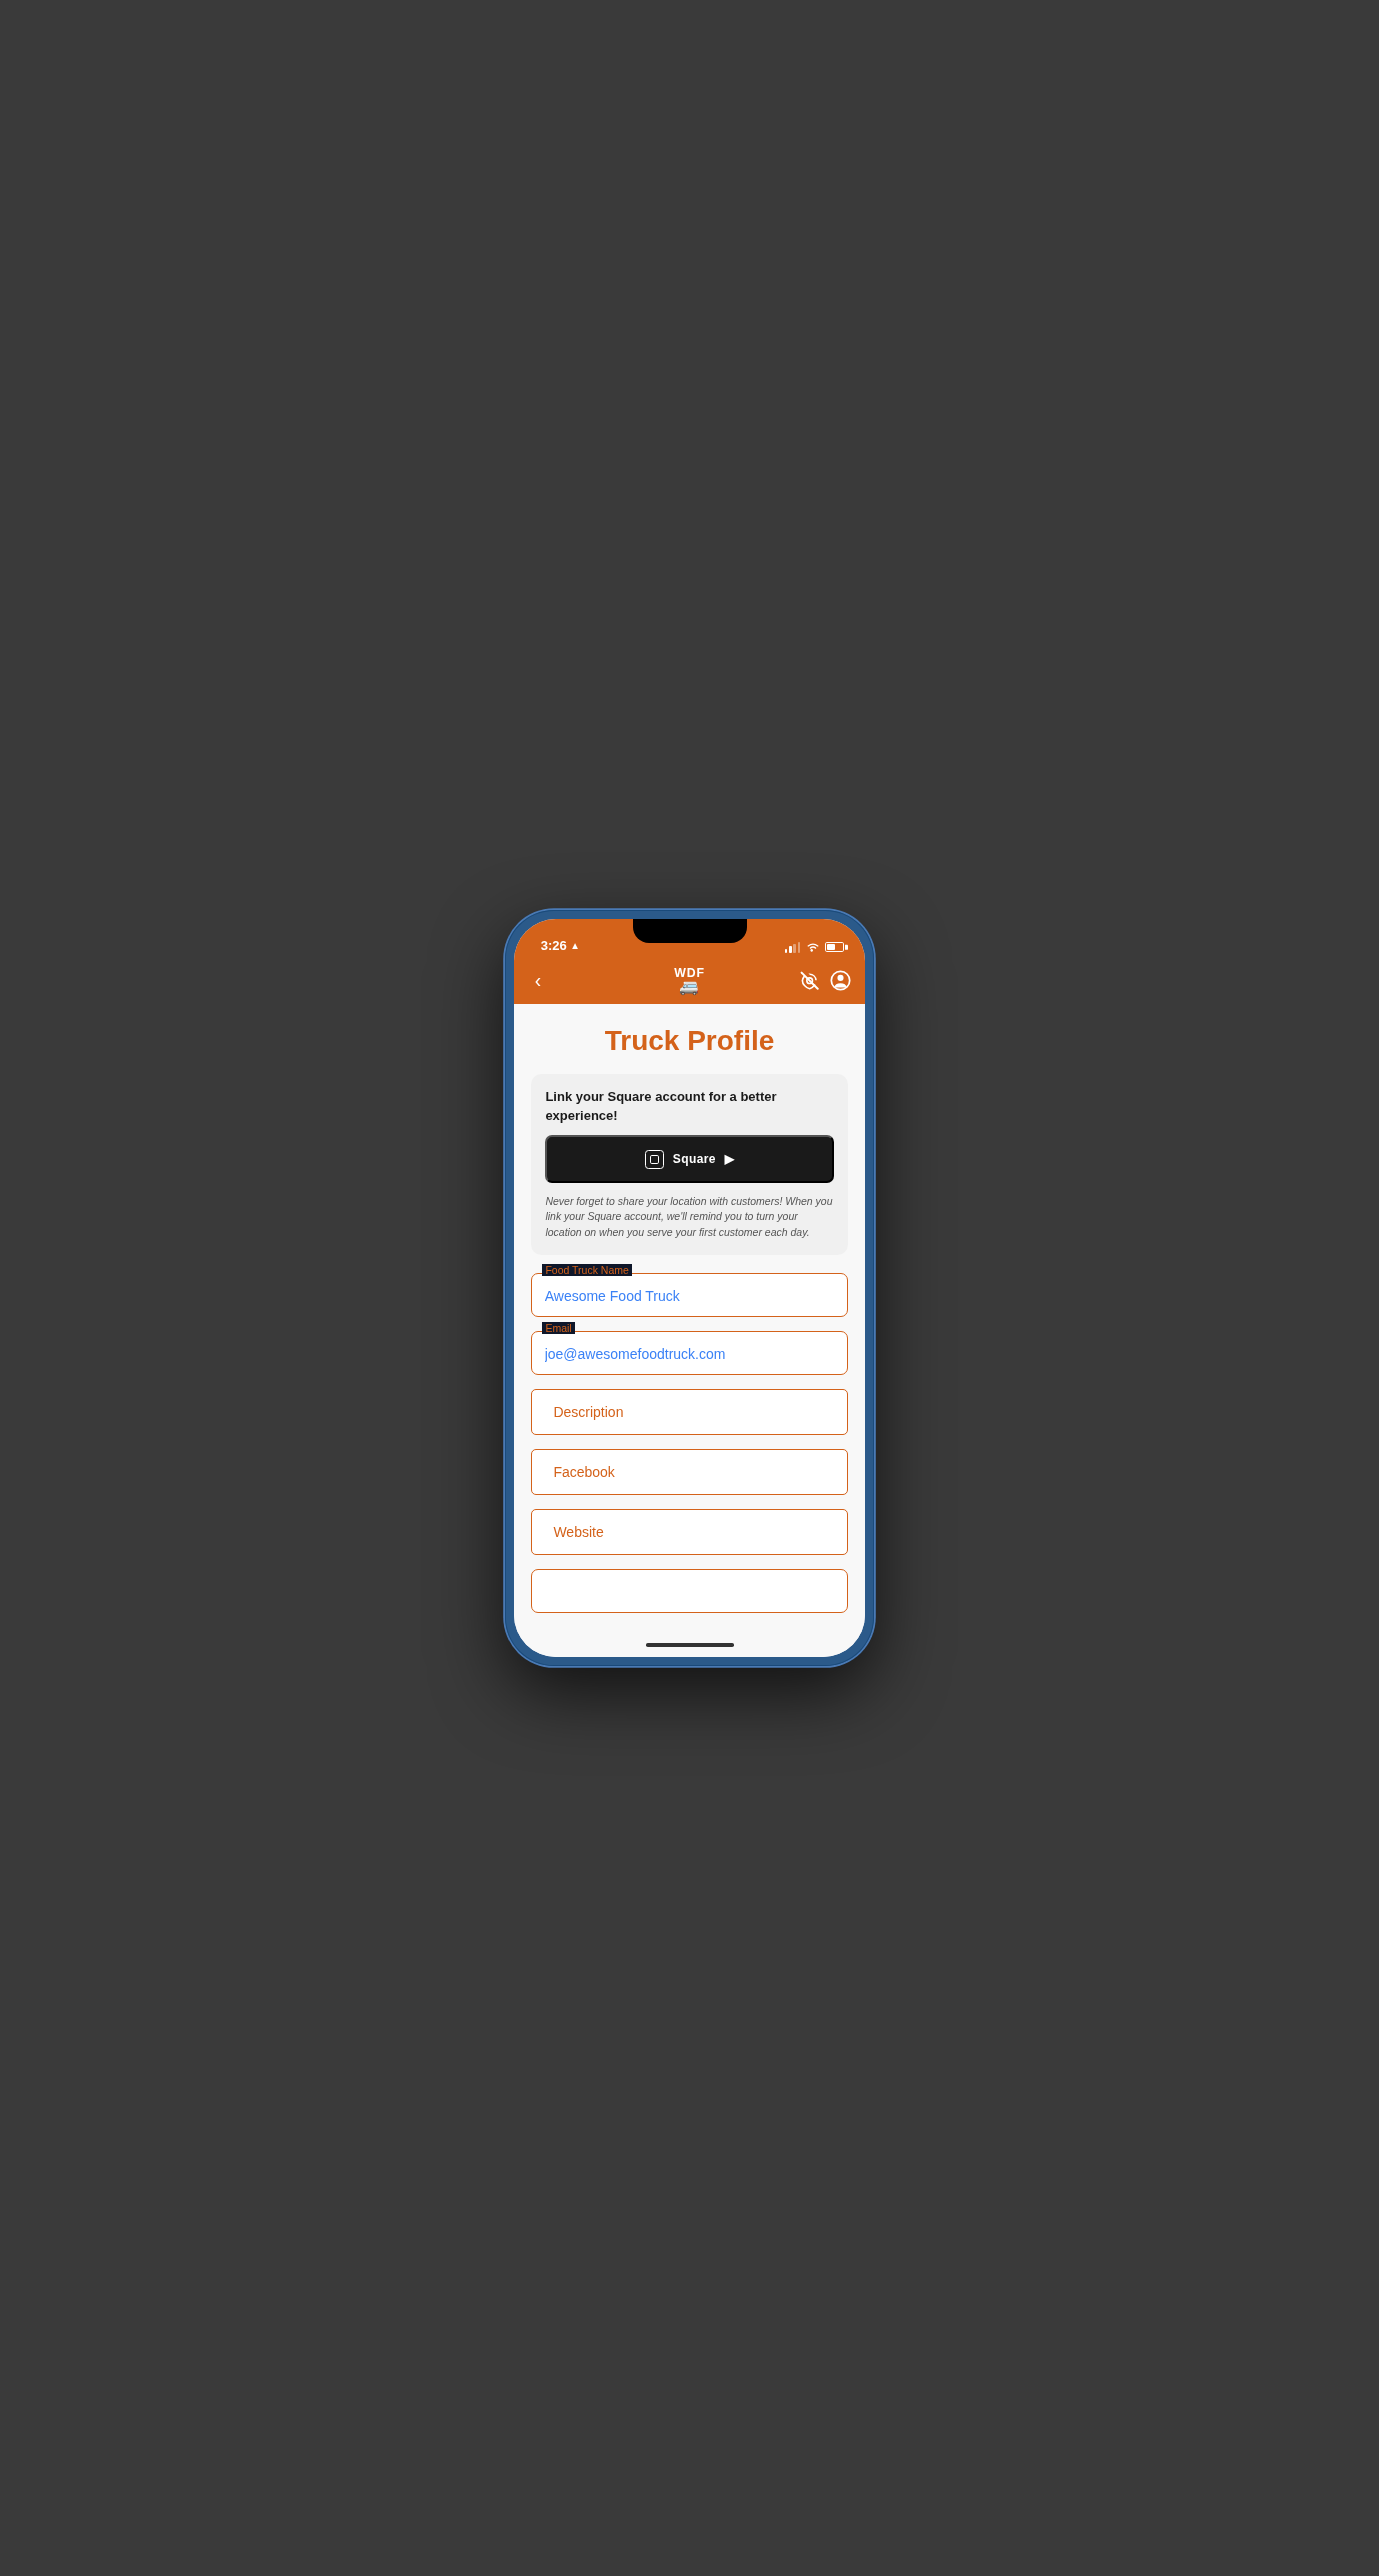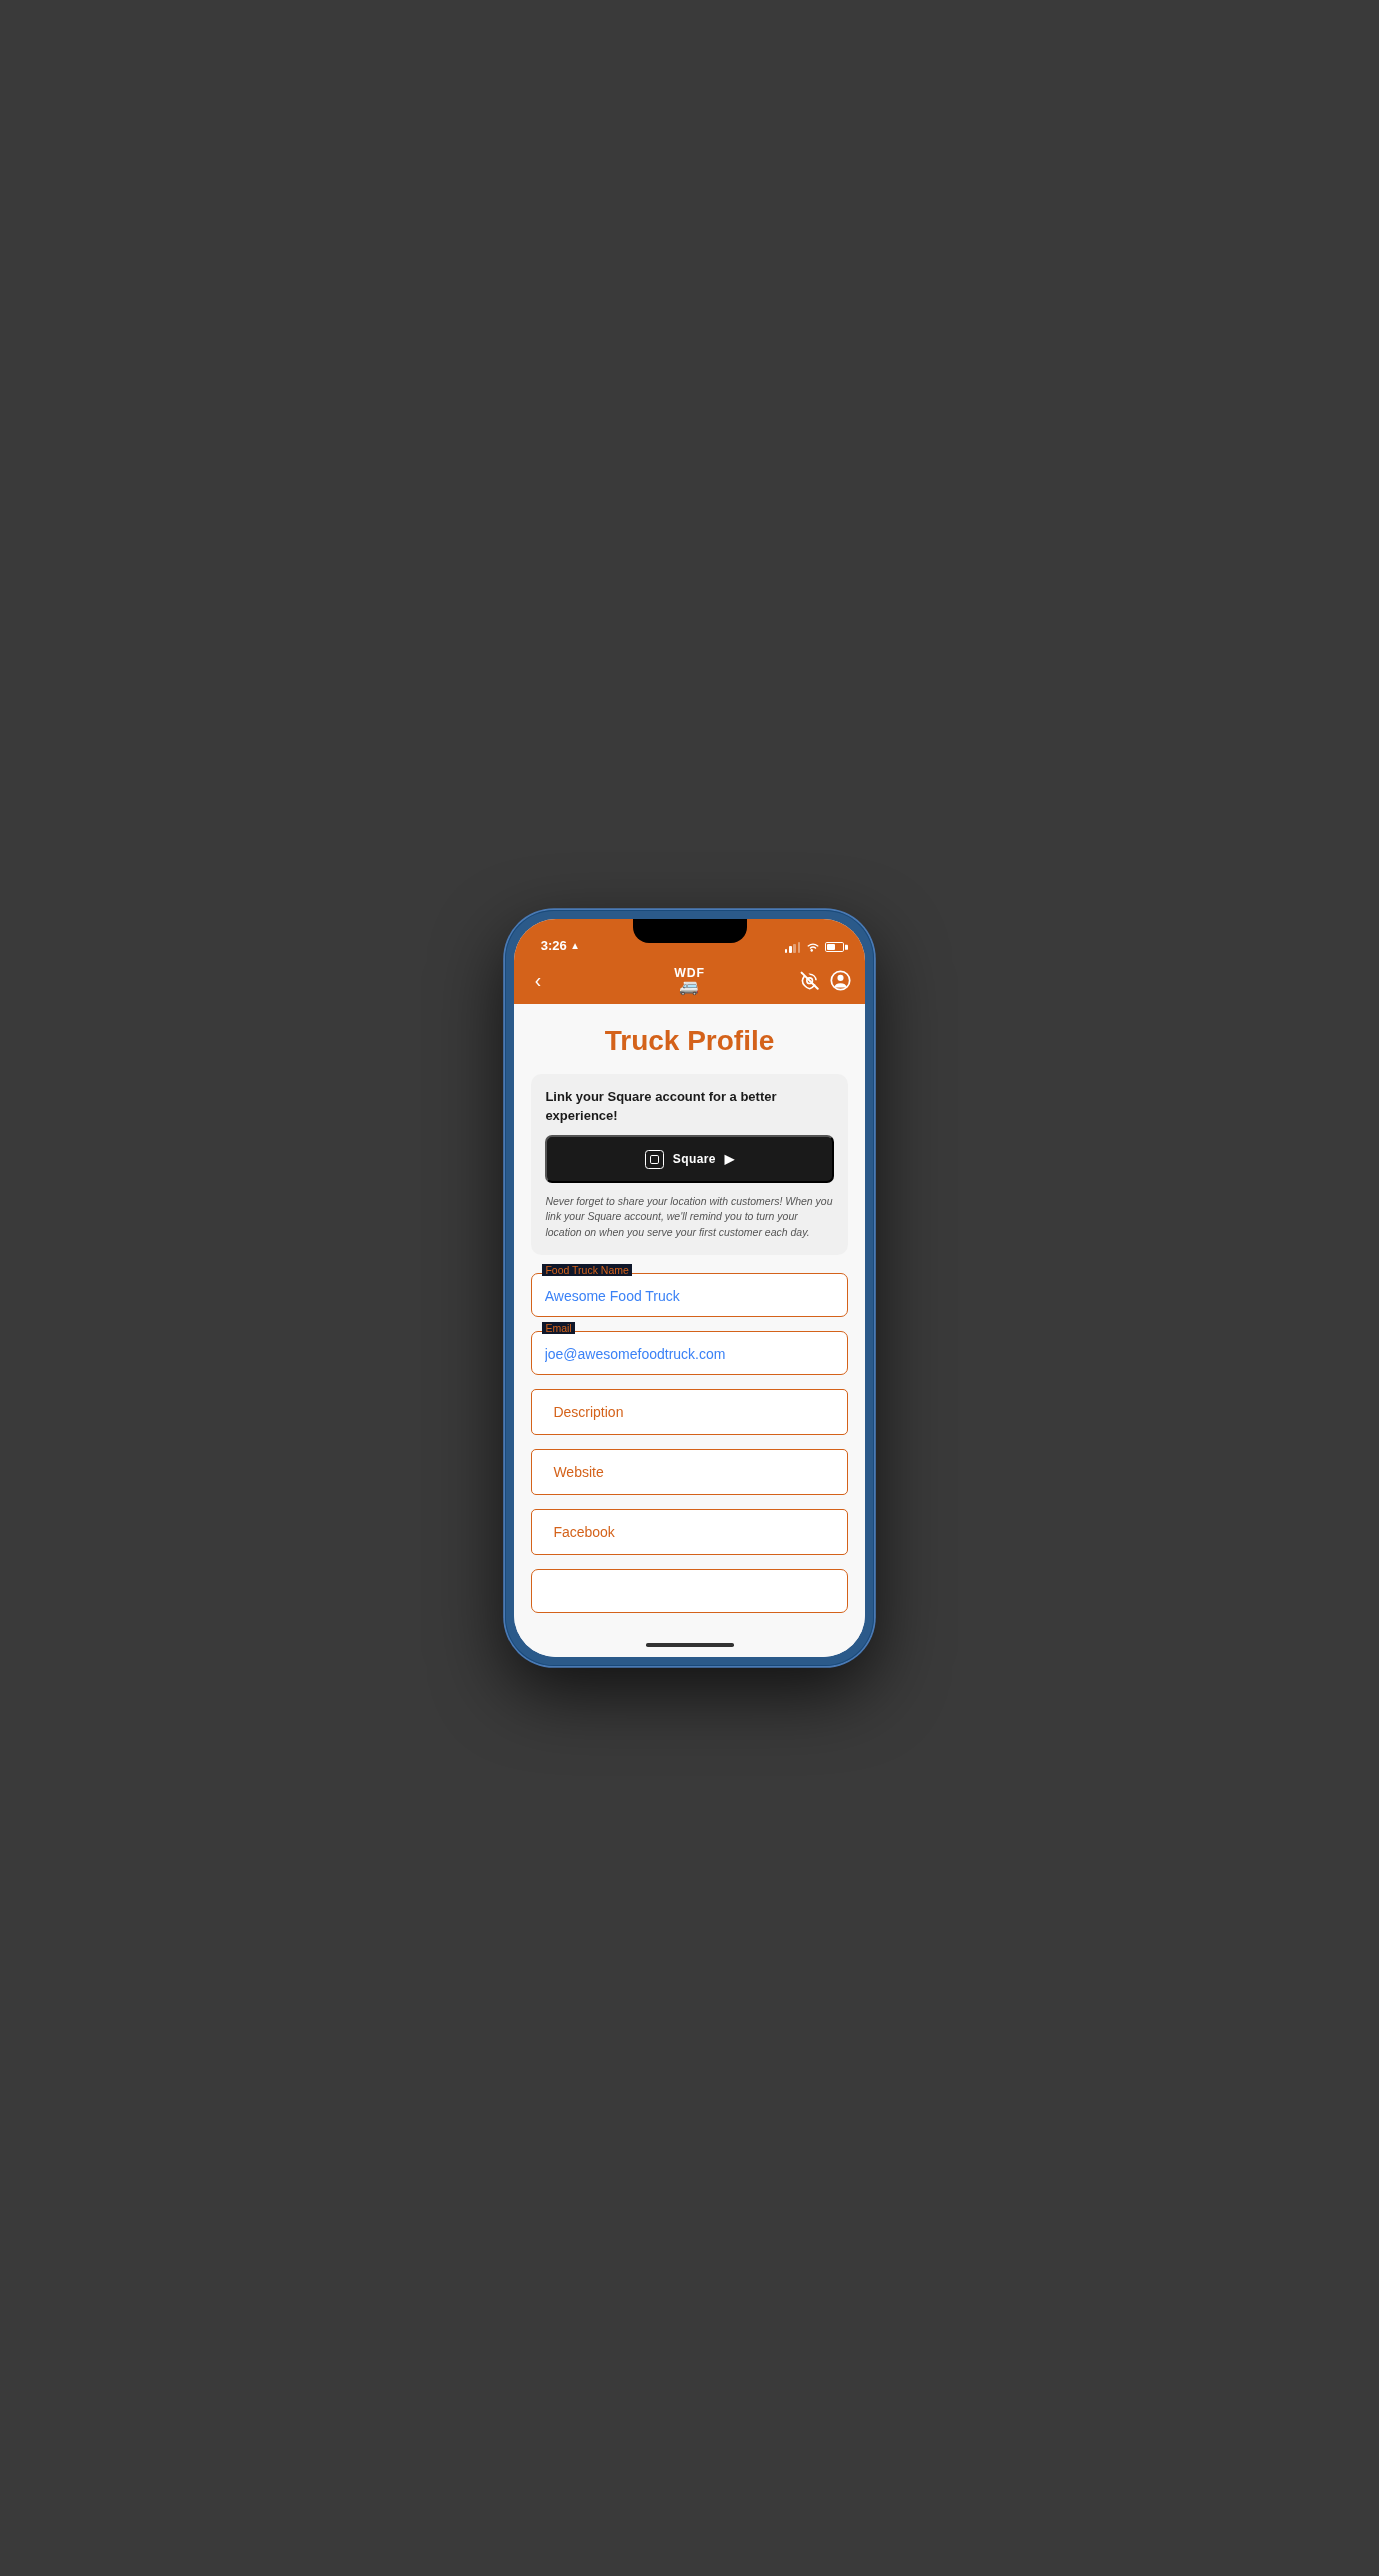--- a/index.html
+++ b/index.html
@@ -392,25 +392,25 @@
       <div class="form-field-wrapper">
         <span class="form-field-label">Email</span>
         <input class="form-field" type="email" value="joe@awesomefoodtruck.com" style="">
       </div>
 
       <div class="form-field-wrapper">
         <input class="form-field form-field-placeholder" type="text" placeholder="Description" style="color: rgb(212, 98, 26);">
       </div>
 
       <div class="form-field-wrapper">
+        <input class="form-field form-field-placeholder" type="text" placeholder="Facebook" style="color: rgb(212, 98, 26);">
+      </div>
+
+      <div class="form-field-wrapper">
         <input class="form-field form-field-placeholder" type="text" placeholder="Website" style="color: rgb(212, 98, 26);">
-      </div>
-
-      <div class="form-field-wrapper">
-        <input class="form-field form-field-placeholder" type="text" placeholder="Facebook" style="color: rgb(212, 98, 26);">
       </div>
 
       <div class="form-field-wrapper">
         <input class="form-field" type="text" placeholder="" style="">
       </div>
 
     </div>
 
     <div class="home-indicator">
       <div class="home-bar"></div>

